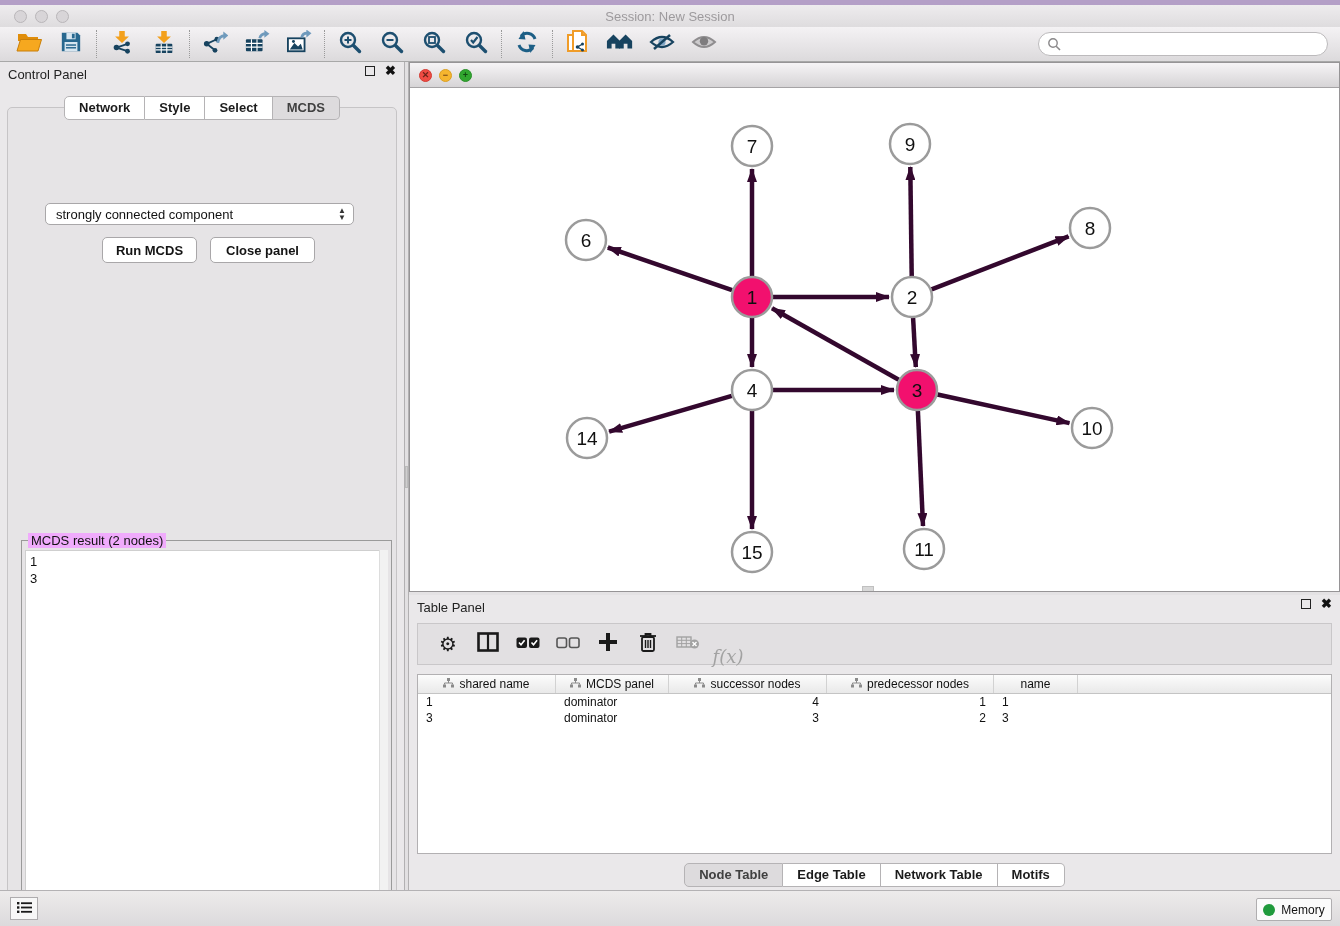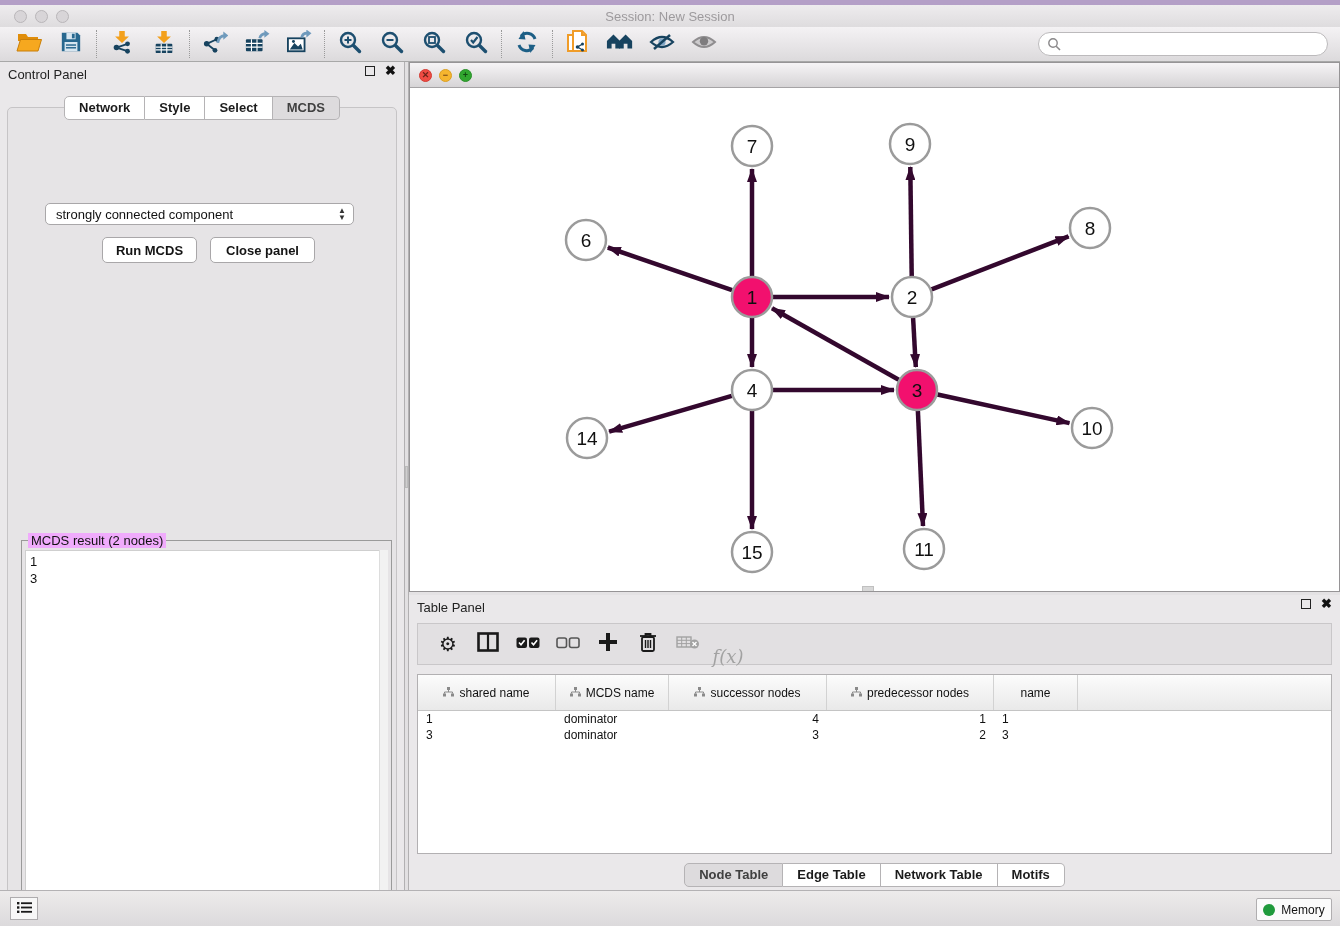--- a/index.html
+++ b/index.html
@@ -75,21 +75,21 @@
   .canvas-grip { position:absolute; left:452px; bottom:0px; width:12px; height:5px; background:#d8d8d8; border:1px solid #c0c0c0; border-bottom:none; }
 
   
   .table-panel { position:absolute; left:409px; top:595px; width:931px; height:295px; background:#eae8ea; }
   .tp-toolbar { position:absolute; left:8px; top:28px; width:915px; height:42px; background:#e2e0e2;
     border:1px solid #c9c7c9; display:flex; align-items:center; padding-left:12px; gap:4px; }
   .tpbtn { width:36px; height:34px; display:flex; align-items:center; justify-content:center; }
   .gear-glyph { font-size:20px; color:#1a1a1a; font-family:"DejaVu Sans", sans-serif; }
   .fx-label { font-family:"DejaVu Serif", serif; font-style:italic; font-size:18px; color:#a2a2a2;margin-top:24px; }
   .tp-table { position:absolute; left:8px; top:79px; width:915px; height:180px; background:#fff; border:1px solid #b2b0b2; }
-  .tp-head { display:flex; height:36px; background:linear-gradient(#fcfcfc,#e9e9e9); border-bottom:1px solid #c4c4c4; }
+  .tp-head { display:flex; height:19px; background:linear-gradient(#fcfcfc,#e9e9e9); border-bottom:1px solid #c4c4c4; }
   .th { display:flex; align-items:center; justify-content:center; gap:5px; font-size:12px; color:#111;
     border-right:1px solid #d2d2d2; height:100%; }
   .tp-row { display:flex; height:16px; font-size:12px; color:#111; }
   .td { padding:1px 8px 0; overflow:hidden; white-space:nowrap; }
   .bt-tabs { position:absolute; left:0; right:0; top:268px; display:flex; justify-content:center; }
   .bt-tabs .tab { font-weight:bold; }
 
   
   .status-bar { position:absolute; left:0; top:890px; width:1340px; height:36px;
     background:linear-gradient(#edebед,#dcdadc); background:linear-gradient(#edebeb,#dcdadc); border-top:1px solid #b4b2b4;
@@ -443,21 +443,21 @@
         </div>
         <div class="th" style="width: 113px;">
           <span><svg width="11" height="10" viewBox="0 0 11 10">
               <g fill="#8a8a8a">
                 <rect x="4" y="0" width="3" height="3"></rect>
                 <rect x="0" y="6.5" width="3" height="3"></rect>
                 <rect x="8" y="6.5" width="3" height="3"></rect>
               </g>
               <path d="M5.5 3 v2 M1.5 6.5 v-1.5 h8 v1.5" stroke="#8a8a8a" fill="none" stroke-width="1"></path>
             </svg></span>
-          <span>MCDS name</span>
+          <span>MCDS panel</span>
         </div>
         <div class="th" style="width: 158px;">
           <span><svg width="11" height="10" viewBox="0 0 11 10">
               <g fill="#8a8a8a">
                 <rect x="4" y="0" width="3" height="3"></rect>
                 <rect x="0" y="6.5" width="3" height="3"></rect>
                 <rect x="8" y="6.5" width="3" height="3"></rect>
               </g>
               <path d="M5.5 3 v2 M1.5 6.5 v-1.5 h8 v1.5" stroke="#8a8a8a" fill="none" stroke-width="1"></path>
             </svg></span>

